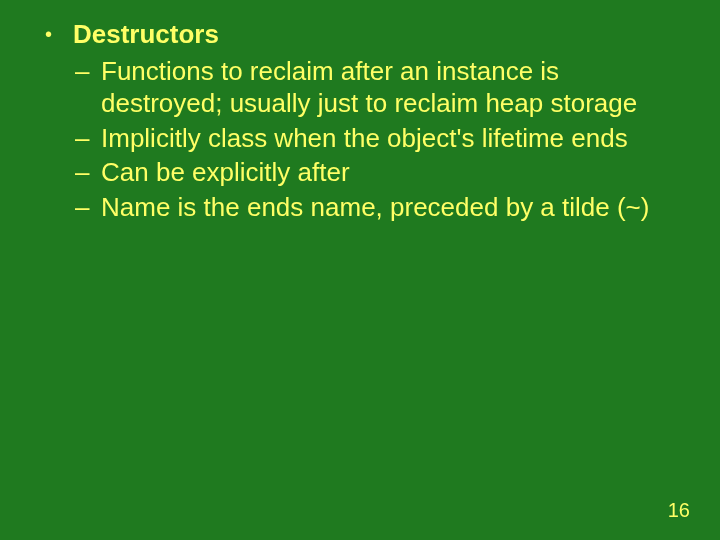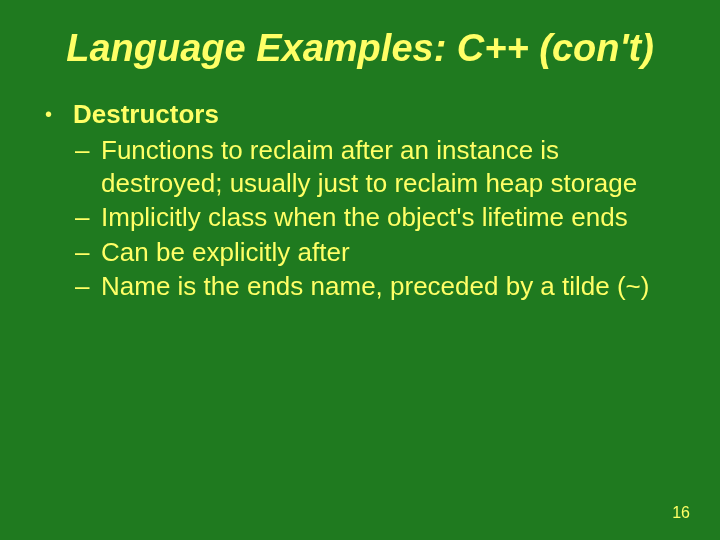--- a/index.html
+++ b/index.html
@@ -58,30 +58,29 @@
     flex-shrink: 0;
   }
   .l2 .text {
     flex: 1;
   }
   .page-number {
     position: absolute;
     bottom: 18px;
     right: 30px;
     color: #ffff66;
-    font-size: 16px;
+    font-size: 20px;
     font-family: "Comic Sans MS", "Comic Sans", cursive, sans-serif;
   }
 </style>
 </head>
 <body>
 
 <div class="slide">
 
-  <div class="title">Language Examples: C++ (con't)</div>
 
   <div class="body">
 
     <div class="l1">
       <div class="bullet">•</div>
       <div class="text">Destructors</div>
     </div>
 
     <div class="l2">
       <div class="dash">–</div>

